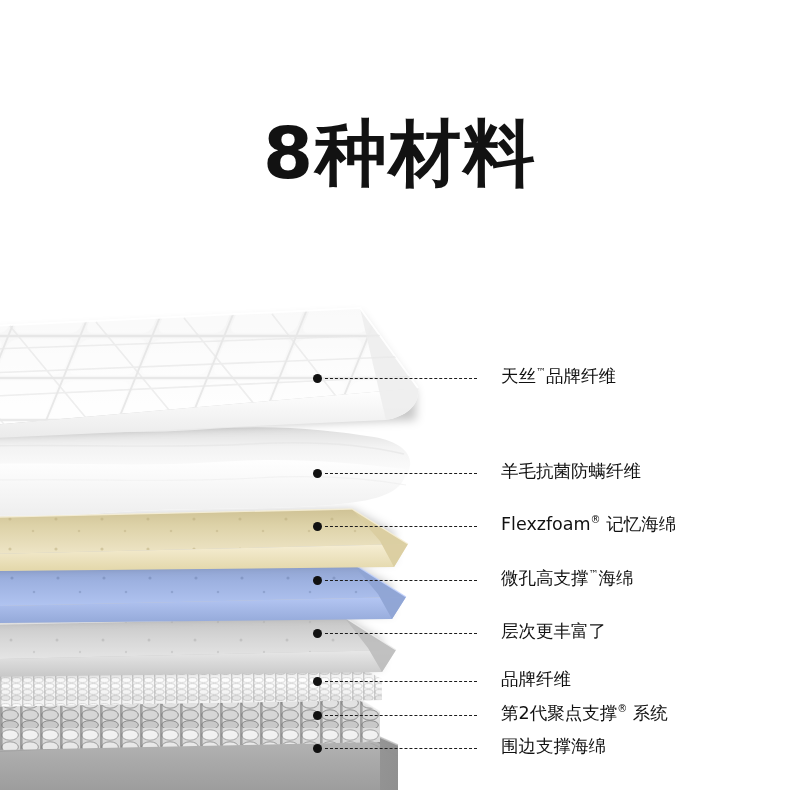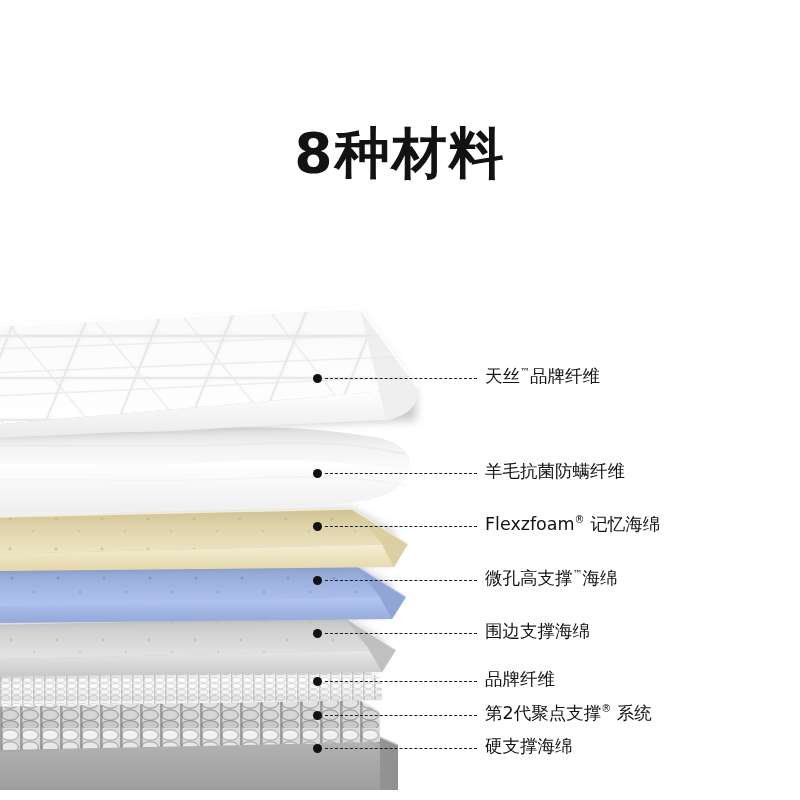--- a/index.html
+++ b/index.html
@@ -13,21 +13,21 @@
   #stage{position:absolute;left:0;top:0;width:800px;height:800px;overflow:hidden;background:#fff;}
 
   
   .title-block{
     position:absolute;left:0;top:120px;width:800px;
     text-align:center;
     z-index:40;
   }
   .title-line{
     display:block;
-    font-size:55px;
+    font-size:72px;
     line-height:66px;
     font-weight:bold;
     color:#121212;
     letter-spacing:2px;
     font-family:"DejaVu Sans","Liberation Sans",sans-serif;
   }
 
   
   #mattress{position:absolute;left:0;top:0;width:800px;height:800px;z-index:10;}
   #mattress svg{display:block;}
@@ -46,21 +46,21 @@
     flex:0 0 auto;
     margin-right:3px;
   }
   .dash{
     flex:0 0 auto;
     height:0;
     border-top:1.6px dashed #1c1c1c;
   }
   .lab-text{
     flex:0 0 auto;
-    margin-left:8px;
+    margin-left:24px;
     font-size:17.5px;
     line-height:17.5px;
     color:#111;
     white-space:nowrap;
     font-family:"DejaVu Sans","Liberation Sans",sans-serif;
     font-weight:normal;
     transform:translateY(-1px);
   }
   .lab-text sup{font-size:10px;vertical-align:super;line-height:0;}
 </style>
@@ -321,32 +321,32 @@
         <span class="lab-text">Flexzfoam<sup>®</sup> 记忆海绵</span>
       </div>
       <div class="callout" style="left: 313px; top: 580px;">
         <span class="dot"></span>
         <span class="dash" style="width: 152px;"></span>
         <span class="lab-text">微孔高支撑<sup>™</sup>海绵</span>
       </div>
       <div class="callout" style="left: 313px; top: 633px;">
         <span class="dot"></span>
         <span class="dash" style="width: 152px;"></span>
+        <span class="lab-text">层次更丰富了</span>
+      </div>
+      <div class="callout" style="left: 313px; top: 681px;">
+        <span class="dot"></span>
+        <span class="dash" style="width: 152px;"></span>
+        <span class="lab-text">品牌纤维</span>
+      </div>
+      <div class="callout" style="left: 313px; top: 715px;">
+        <span class="dot"></span>
+        <span class="dash" style="width: 152px;"></span>
+        <span class="lab-text">第2代聚点支撑<sup>®</sup> 系统</span>
+      </div>
+      <div class="callout" style="left: 313px; top: 748px;">
+        <span class="dot"></span>
+        <span class="dash" style="width: 152px;"></span>
         <span class="lab-text">围边支撑海绵</span>
       </div>
-      <div class="callout" style="left: 313px; top: 681px;">
-        <span class="dot"></span>
-        <span class="dash" style="width: 152px;"></span>
-        <span class="lab-text">品牌纤维</span>
-      </div>
-      <div class="callout" style="left: 313px; top: 715px;">
-        <span class="dot"></span>
-        <span class="dash" style="width: 152px;"></span>
-        <span class="lab-text">第2代聚点支撑<sup>®</sup> 系统</span>
-      </div>
-      <div class="callout" style="left: 313px; top: 748px;">
-        <span class="dot"></span>
-        <span class="dash" style="width: 152px;"></span>
-        <span class="lab-text">硬支撑海绵</span>
-      </div>
     </div>
 
 </div>
 
 </body></html>

